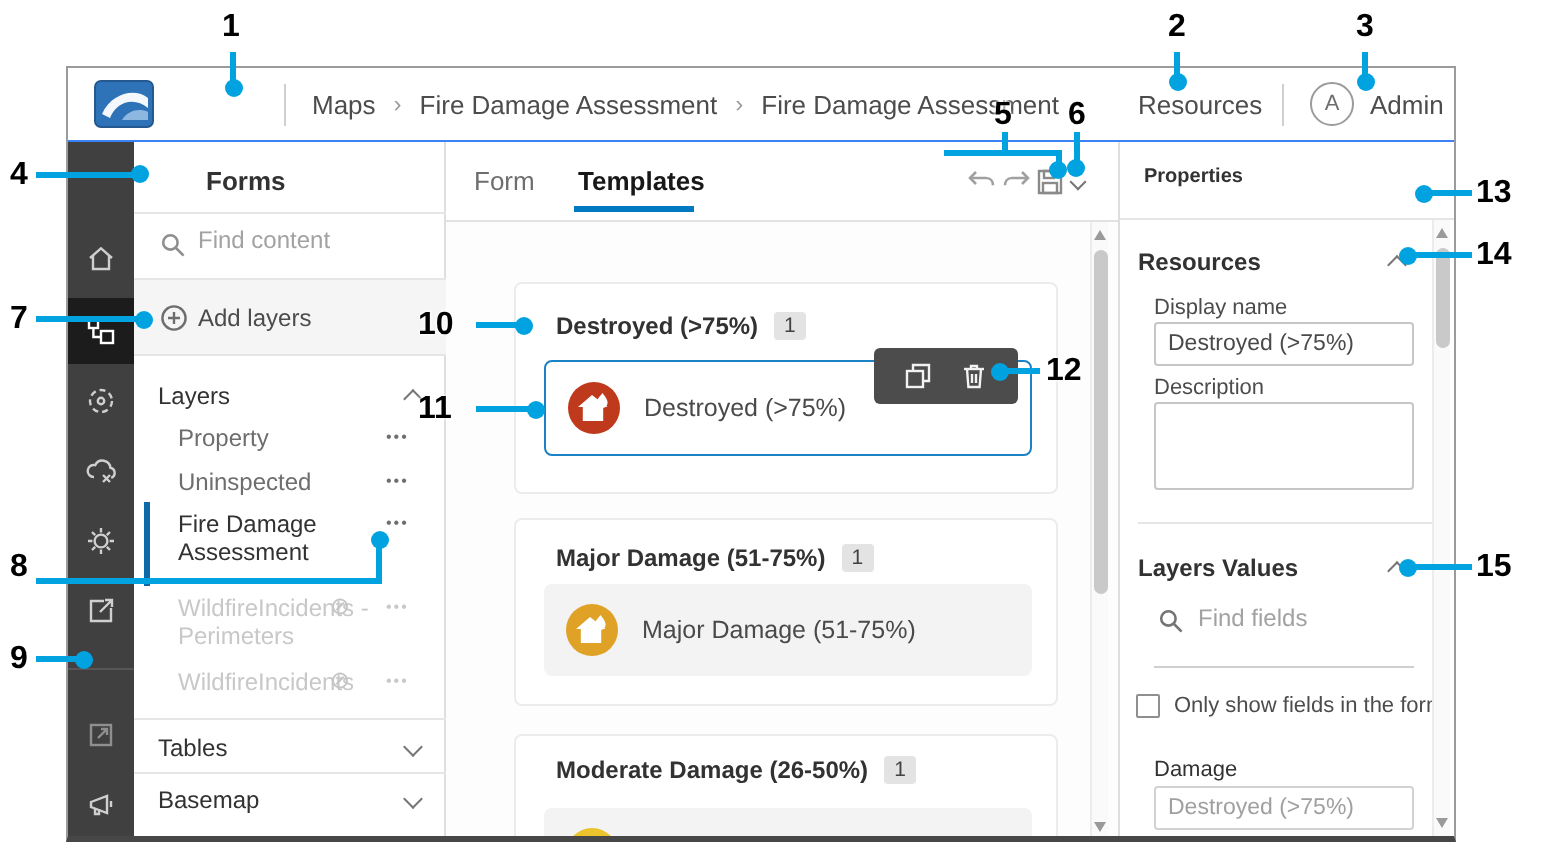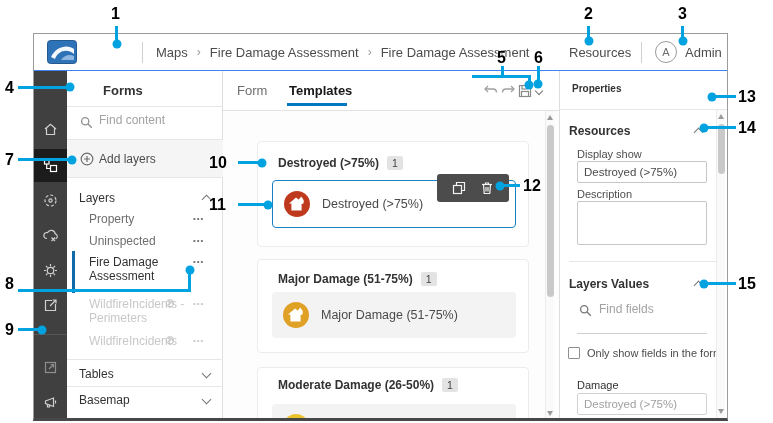--- a/index.html
+++ b/index.html
@@ -354,21 +354,21 @@
       </div>
     </div>
 
     <div class="props">
       <div class="pp-title">Properties</div>
       <div class="pp-line"></div>
 
       <div class="pp-sec" style="top:53px">Resources</div>
       <span class="chev up" style="left:135px;top:58px"></span>
 
-      <div class="pp-lbl" style="top:77px">Display show</div>
+      <div class="pp-lbl" style="top:77px">Display name</div>
       <input class="pp-input" style="top: 90px;" value="Destroyed (&gt;75%)">
       <div class="pp-lbl" style="top:117px">Description</div>
       <textarea class="pp-area" style=""></textarea>
 
       <div class="pp-div"></div>
 
       <div class="pp-sec" style="top:206px">Layers Values</div>
       <span class="chev up" style="left:135px;top:211px"></span>
 
       <svg style="position:absolute;left:19px;top:233px" width="13" height="13" viewBox="0 0 13 13" fill="none" stroke="#757575" stroke-width="1.3">

